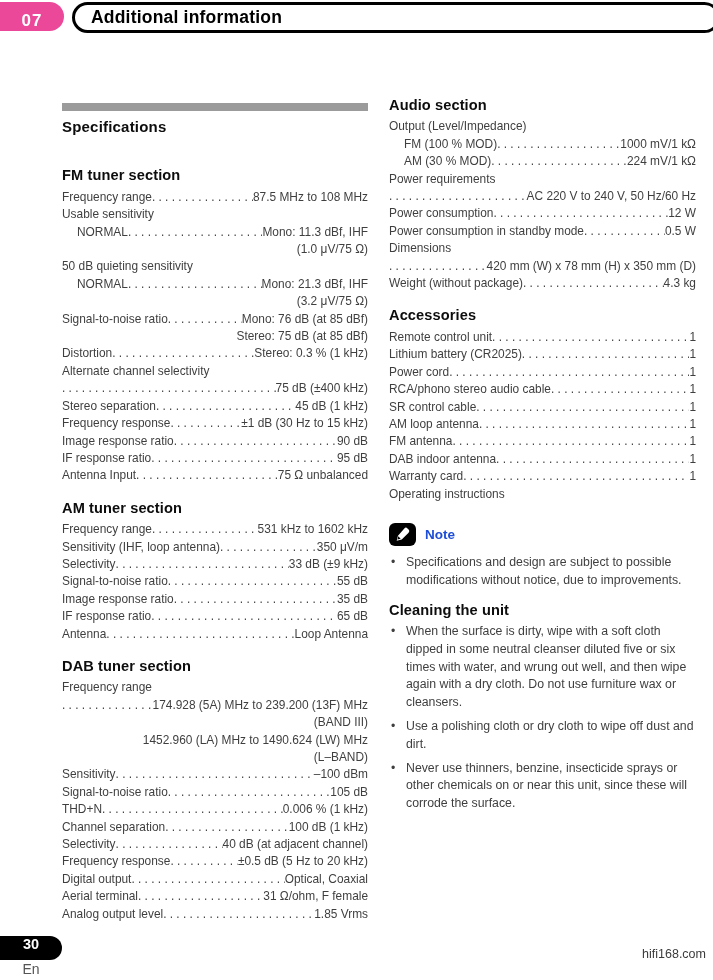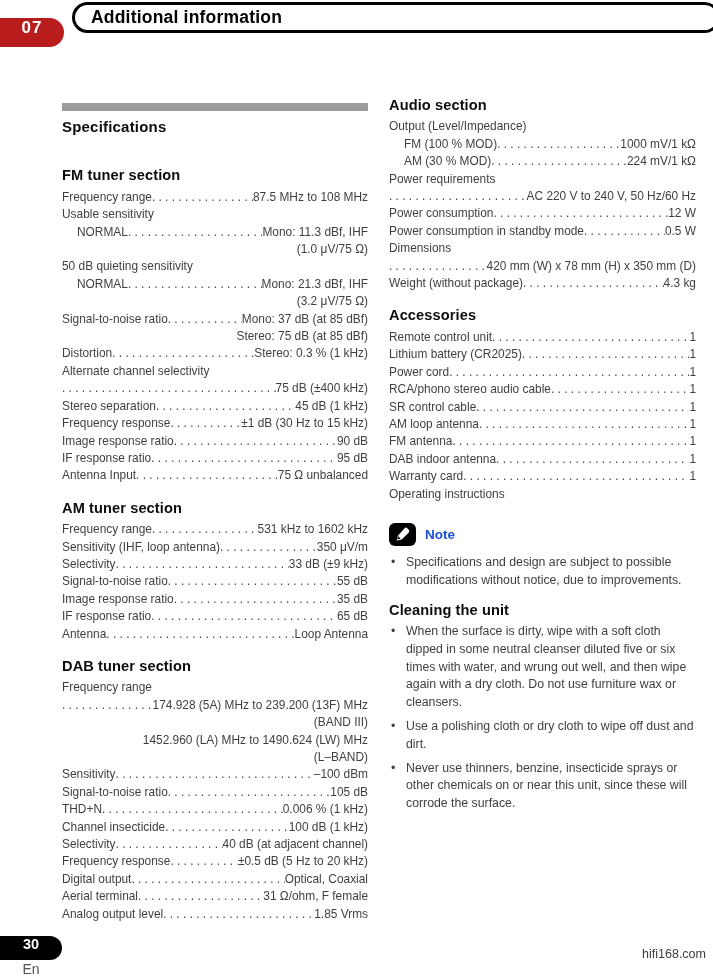--- a/index.html
+++ b/index.html
@@ -1,21 +1,21 @@
 <!DOCTYPE html>
 <html><head>
 <meta charset="utf-8">
 <style>
   html,body{margin:0;padding:0;background:#e8e8e8;}
   .page{position:relative;width:713px;height:980px;background:#ffffff;overflow:hidden;
         font-family:"Liberation Sans","DejaVu Sans",sans-serif;color:#3f3f3f;}
   
-  .chapter-badge{position:absolute;left:0;top:18px;width:64px;height:29px;background:#b91c1c;
+  .chapter-badge{position:absolute;left:0;top:2px;width:64px;height:29px;background:#ec4899;
         border-radius:0 15px 15px 0;color:#fff;font-weight:bold;font-size:17px;
-        display:flex;align-items:flex-start;justify-content:center;letter-spacing:1px;}
+        display:flex;align-items:flex-end;justify-content:center;letter-spacing:1px;}
   .title-pill{position:absolute;left:72px;top:2px;width:626px;height:25px;border:3px solid #000;
         border-radius:16px;display:flex;align-items:center;padding-left:16px;background:#fff;}
   .title-pill span{font-weight:bold;font-size:17.5px;color:#000;letter-spacing:.2px;}
   
   .col{position:absolute;font-size:11.9px;line-height:17.4px;}
   .col-left{left:62px;top:103px;width:306px;}
   .col-right{left:389px;top:97px;width:307px;}
   .grayban{height:8px;background:#9b9b9b;margin-bottom:7px;}
   h1.specs{font-size:15px;color:#0d0d0d;margin:0 0 32px 0;font-weight:bold;letter-spacing:.2px;}
   h2.sec{font-size:14.6px;color:#0d0d0d;margin:15px 0 4px 0;font-weight:bold;letter-spacing:.1px;}
@@ -83,21 +83,21 @@
           <span class="lbl">NORMAL</span>
           <span class="leader"></span>
           <span class="val">Mono: 21.3 dBf, IHF</span>
         </div>
         <div class="row t-right">
           <span class="val">(3.2 μV/75 Ω)</span>
         </div>
         <div class="row t-lv">
           <span class="lbl">Signal-to-noise ratio</span>
           <span class="leader"></span>
-          <span class="val">Mono: 37 dB (at 85 dBf)</span>
+          <span class="val">Mono: 76 dB (at 85 dBf)</span>
         </div>
         <div class="row t-right">
           <span class="val">Stereo: 75 dB (at 85 dBf)</span>
         </div>
         <div class="row t-lv">
           <span class="lbl">Distortion</span>
           <span class="leader"></span>
           <span class="val">Stereo: 0.3 % (1 kHz)</span>
         </div>
         <div class="row t-plain"><span class="lbl">Alternate channel selectivity</span></div>
@@ -190,21 +190,21 @@
           <span class="lbl">Signal-to-noise ratio</span>
           <span class="leader"></span>
           <span class="val">105 dB</span>
         </div>
         <div class="row t-lv">
           <span class="lbl">THD+N</span>
           <span class="leader"></span>
           <span class="val">0.006 % (1 kHz)</span>
         </div>
         <div class="row t-lv">
-          <span class="lbl">Channel insecticide</span>
+          <span class="lbl">Channel separation</span>
           <span class="leader"></span>
           <span class="val">100 dB (1 kHz)</span>
         </div>
         <div class="row t-lv">
           <span class="lbl">Selectivity</span>
           <span class="leader"></span>
           <span class="val">40 dB (at adjacent channel)</span>
         </div>
         <div class="row t-lv">
           <span class="lbl">Frequency response</span>

